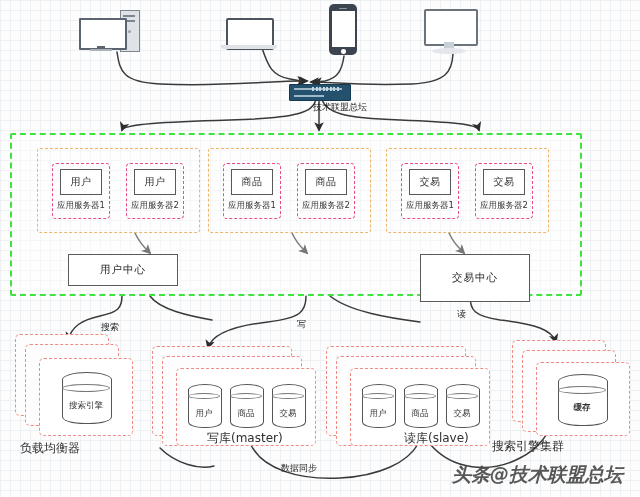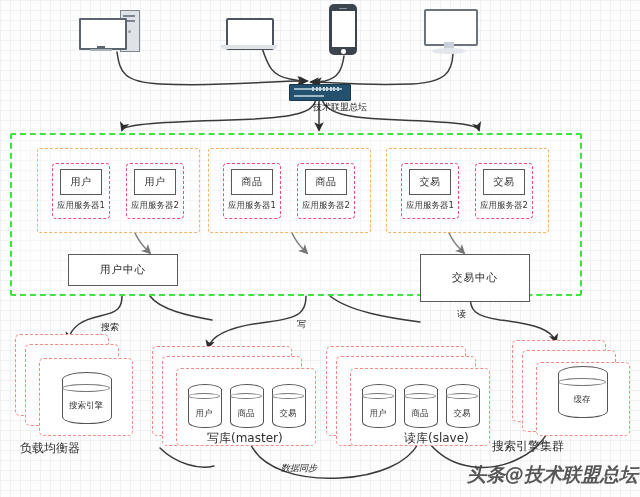--- a/index.html
+++ b/index.html
@@ -338,21 +338,21 @@
 
   <div class="zone-pink abs" style="left:475px; top:163px; width:58px; height:56px;"></div>
   <div class="node-box abs" style="left:483px; top:169px; width:42px; height:26px;">交易</div>
   <div class="caption abs" style="left:475px; top:200px; width:58px;">应用服务器2</div>
 
   <div class="center-box abs" style="left:420px; top:254px; width:110px; height:48px;font-family:Liberation Mono, monospace;">交易中心</div>
 
   <div class="edge-label abs" style="left:101px; top:311px;margin-top:10px;">搜索</div>
   <div class="edge-label abs" style="left:297px; top:318px;">写</div>
   <div class="edge-label abs" style="left:457px; top:308px;">读</div>
-  <div class="edge-label abs" style="left:281px; top:462px;font-style:italic;">数据同步</div>
+  <div class="edge-label abs" style="left:281px; top:462px;">数据同步</div>
 
   <div class="zone-red-dashed ghost abs" style="left:15px; top:334px; width:94px; height:82px;"></div>
   <div class="zone-red-dashed ghost abs" style="left:25px; top:344px; width:94px; height:82px;"></div>
   <div class="zone-red-dashed abs" style="left:39px; top:358px; width:94px; height:78px;"></div>
 
   <div class="db" style="left:62px; top:372px; width:48px; height:52px;">
     <div class="db-top" style="width:48px; height:13px;"></div>
     <div class="db-body" style="top:7px; width:48px; height:44px;"></div>
     <div class="abs" style="left:0; top:12px; width:48px; height:8px; border:1.1px solid #777; border-radius:50%;"></div>
     <div class="db-label" style="top:28px;">搜索引擎</div>
@@ -404,23 +404,23 @@
     <div class="db-body" style="top:5px; width:32px; height:38px;"></div>
     <div class="abs" style="left:0; top:9px; width:32px; height:6px; border:1px solid #777; border-radius:50%;"></div>
     <div class="db-label" style="top:24px;">交易</div>
   </div>
   <div class="cluster-caption abs" style="left:404px; top:430px;">读库(slave)</div>
 
   <div class="zone-red-dashed ghost abs" style="left:512px; top:340px; width:94px; height:82px;"></div>
   <div class="zone-red-dashed ghost abs" style="left:522px; top:350px; width:94px; height:82px;"></div>
   <div class="zone-red-dashed abs" style="left:536px; top:362px; width:94px; height:74px;"></div>
 
-  <div class="db" style="left:558px; top:366px; width:48px; height:52px;">
+  <div class="db" style="left:558px; top:374px; width:48px; height:52px;font-weight:bold;">
     <div class="db-top" style="width:48px; height:13px;"></div>
     <div class="db-body" style="top:7px; width:48px; height:44px;"></div>
     <div class="abs" style="left:0; top:12px; width:48px; height:8px; border:1.1px solid #777; border-radius:50%;"></div>
     <div class="db-label" style="top:28px;">缓存</div>
   </div>
   <div class="cluster-caption abs" style="left:492px; top:438px;">搜索引擎集群</div>
 
-  <div class="watermark" style="left:452px; top:462px;padding-left:15px;">头条@技术联盟总坛</div>
+  <div class="watermark" style="left:452px; top:462px;">头条@技术联盟总坛</div>
 
 </div>
 
 </body></html>

